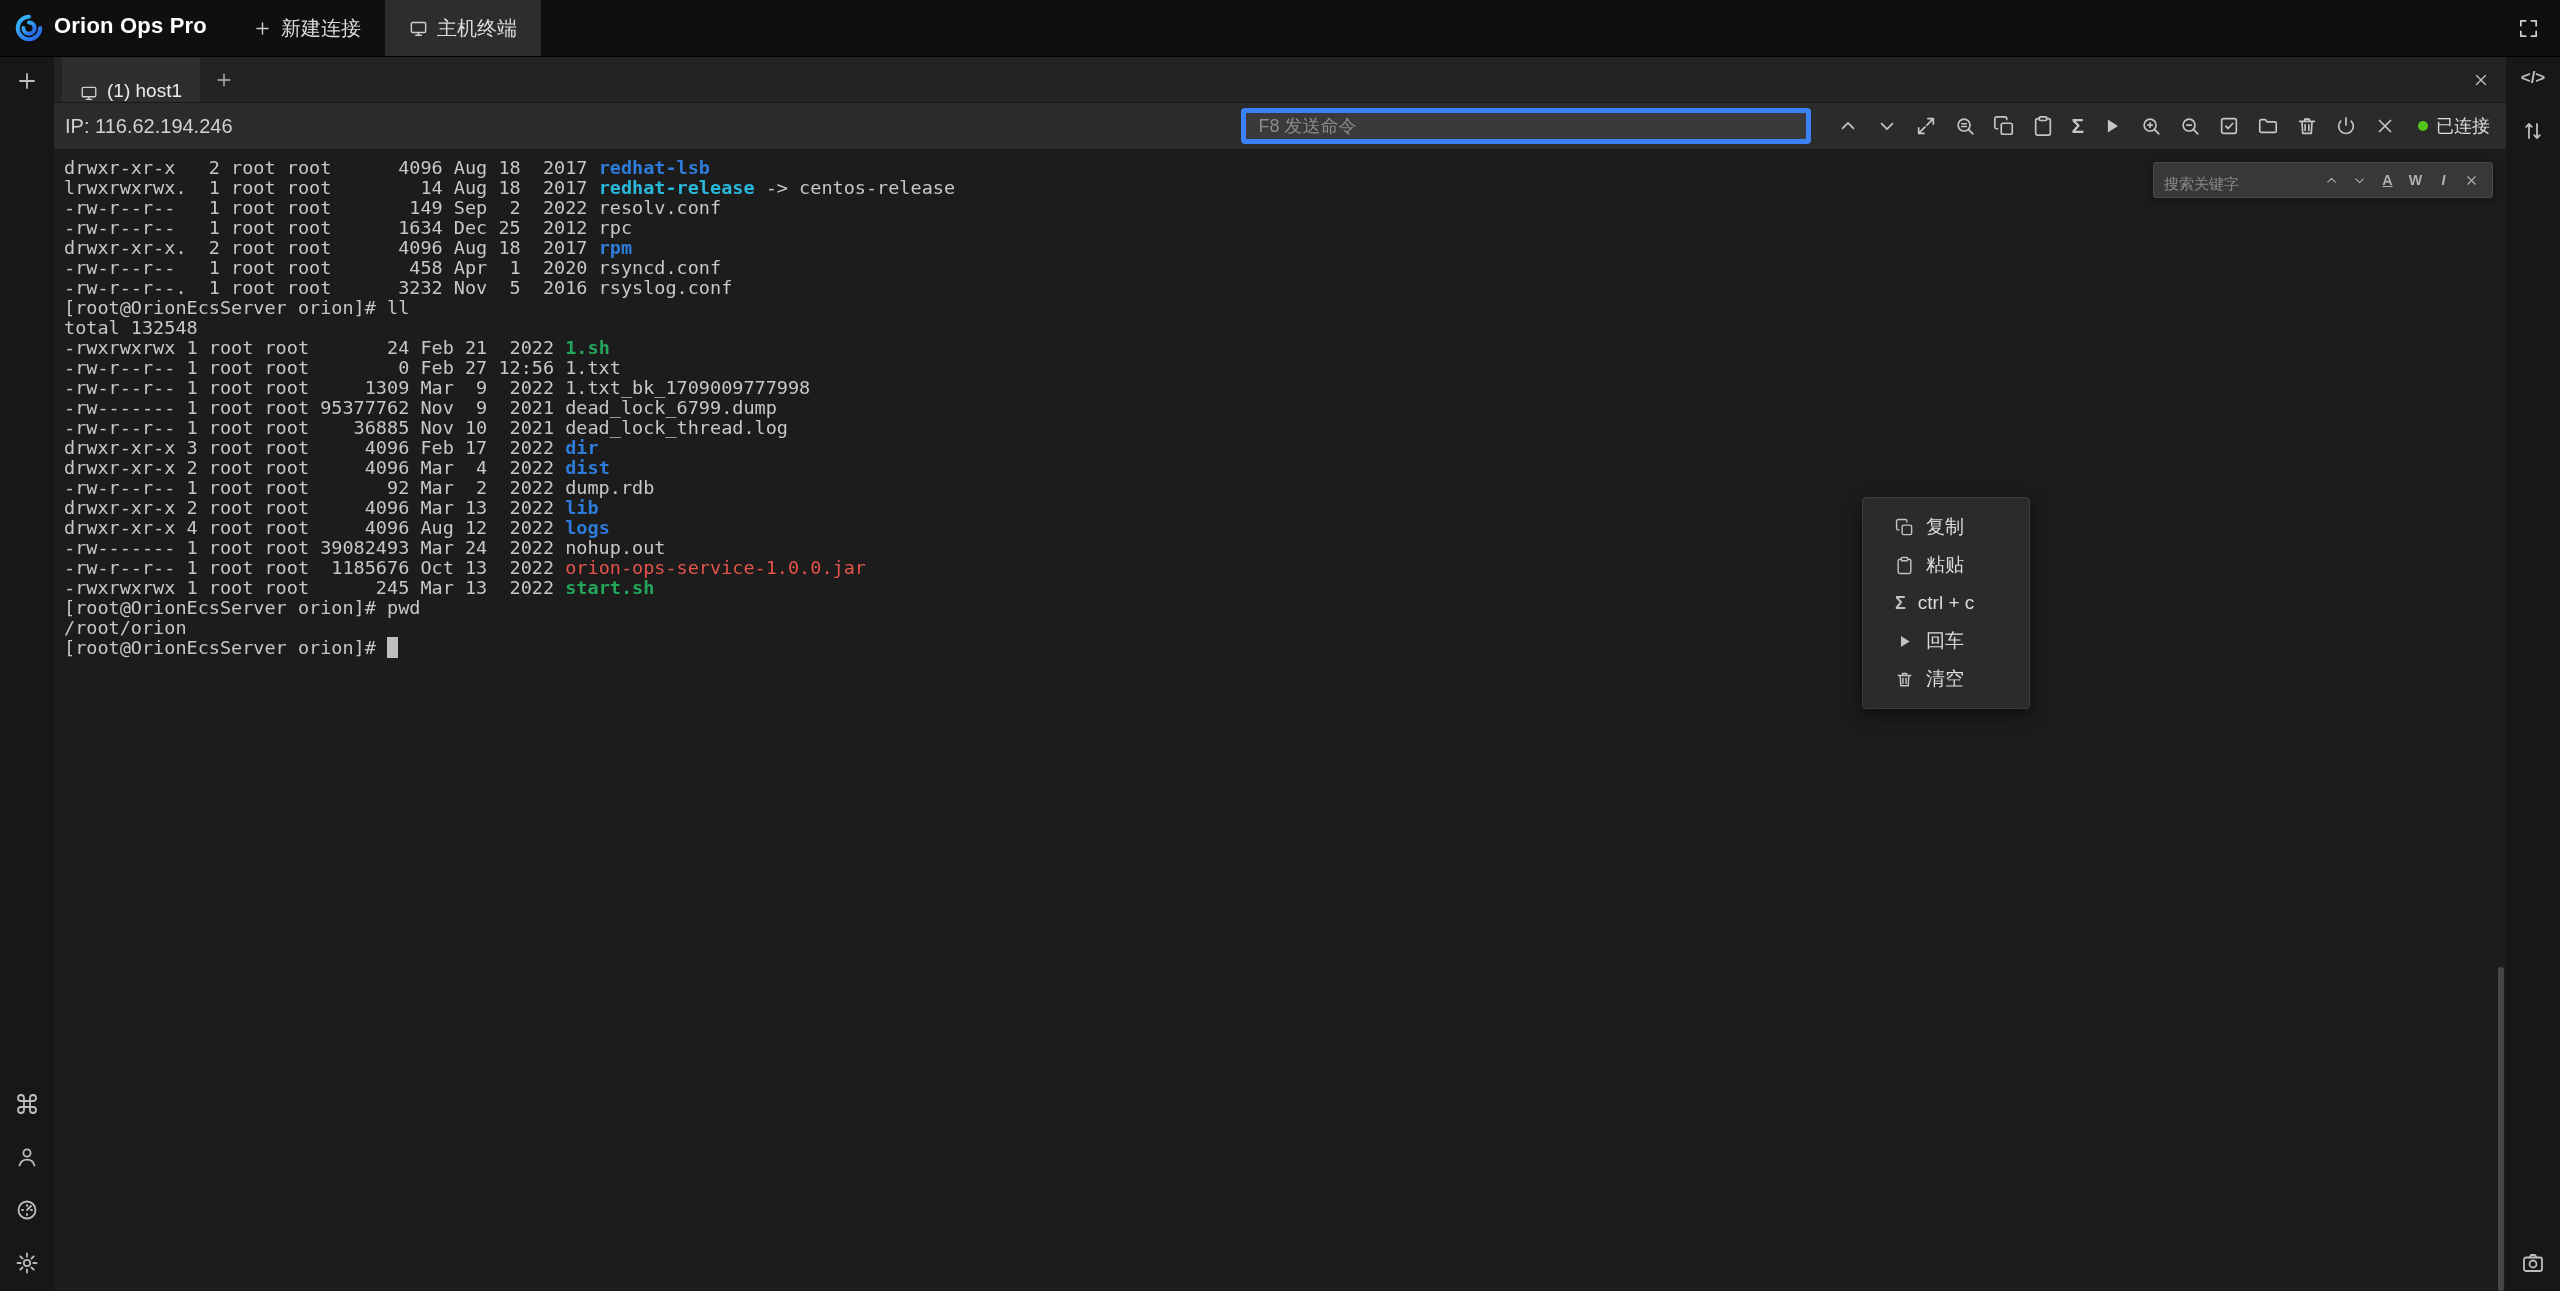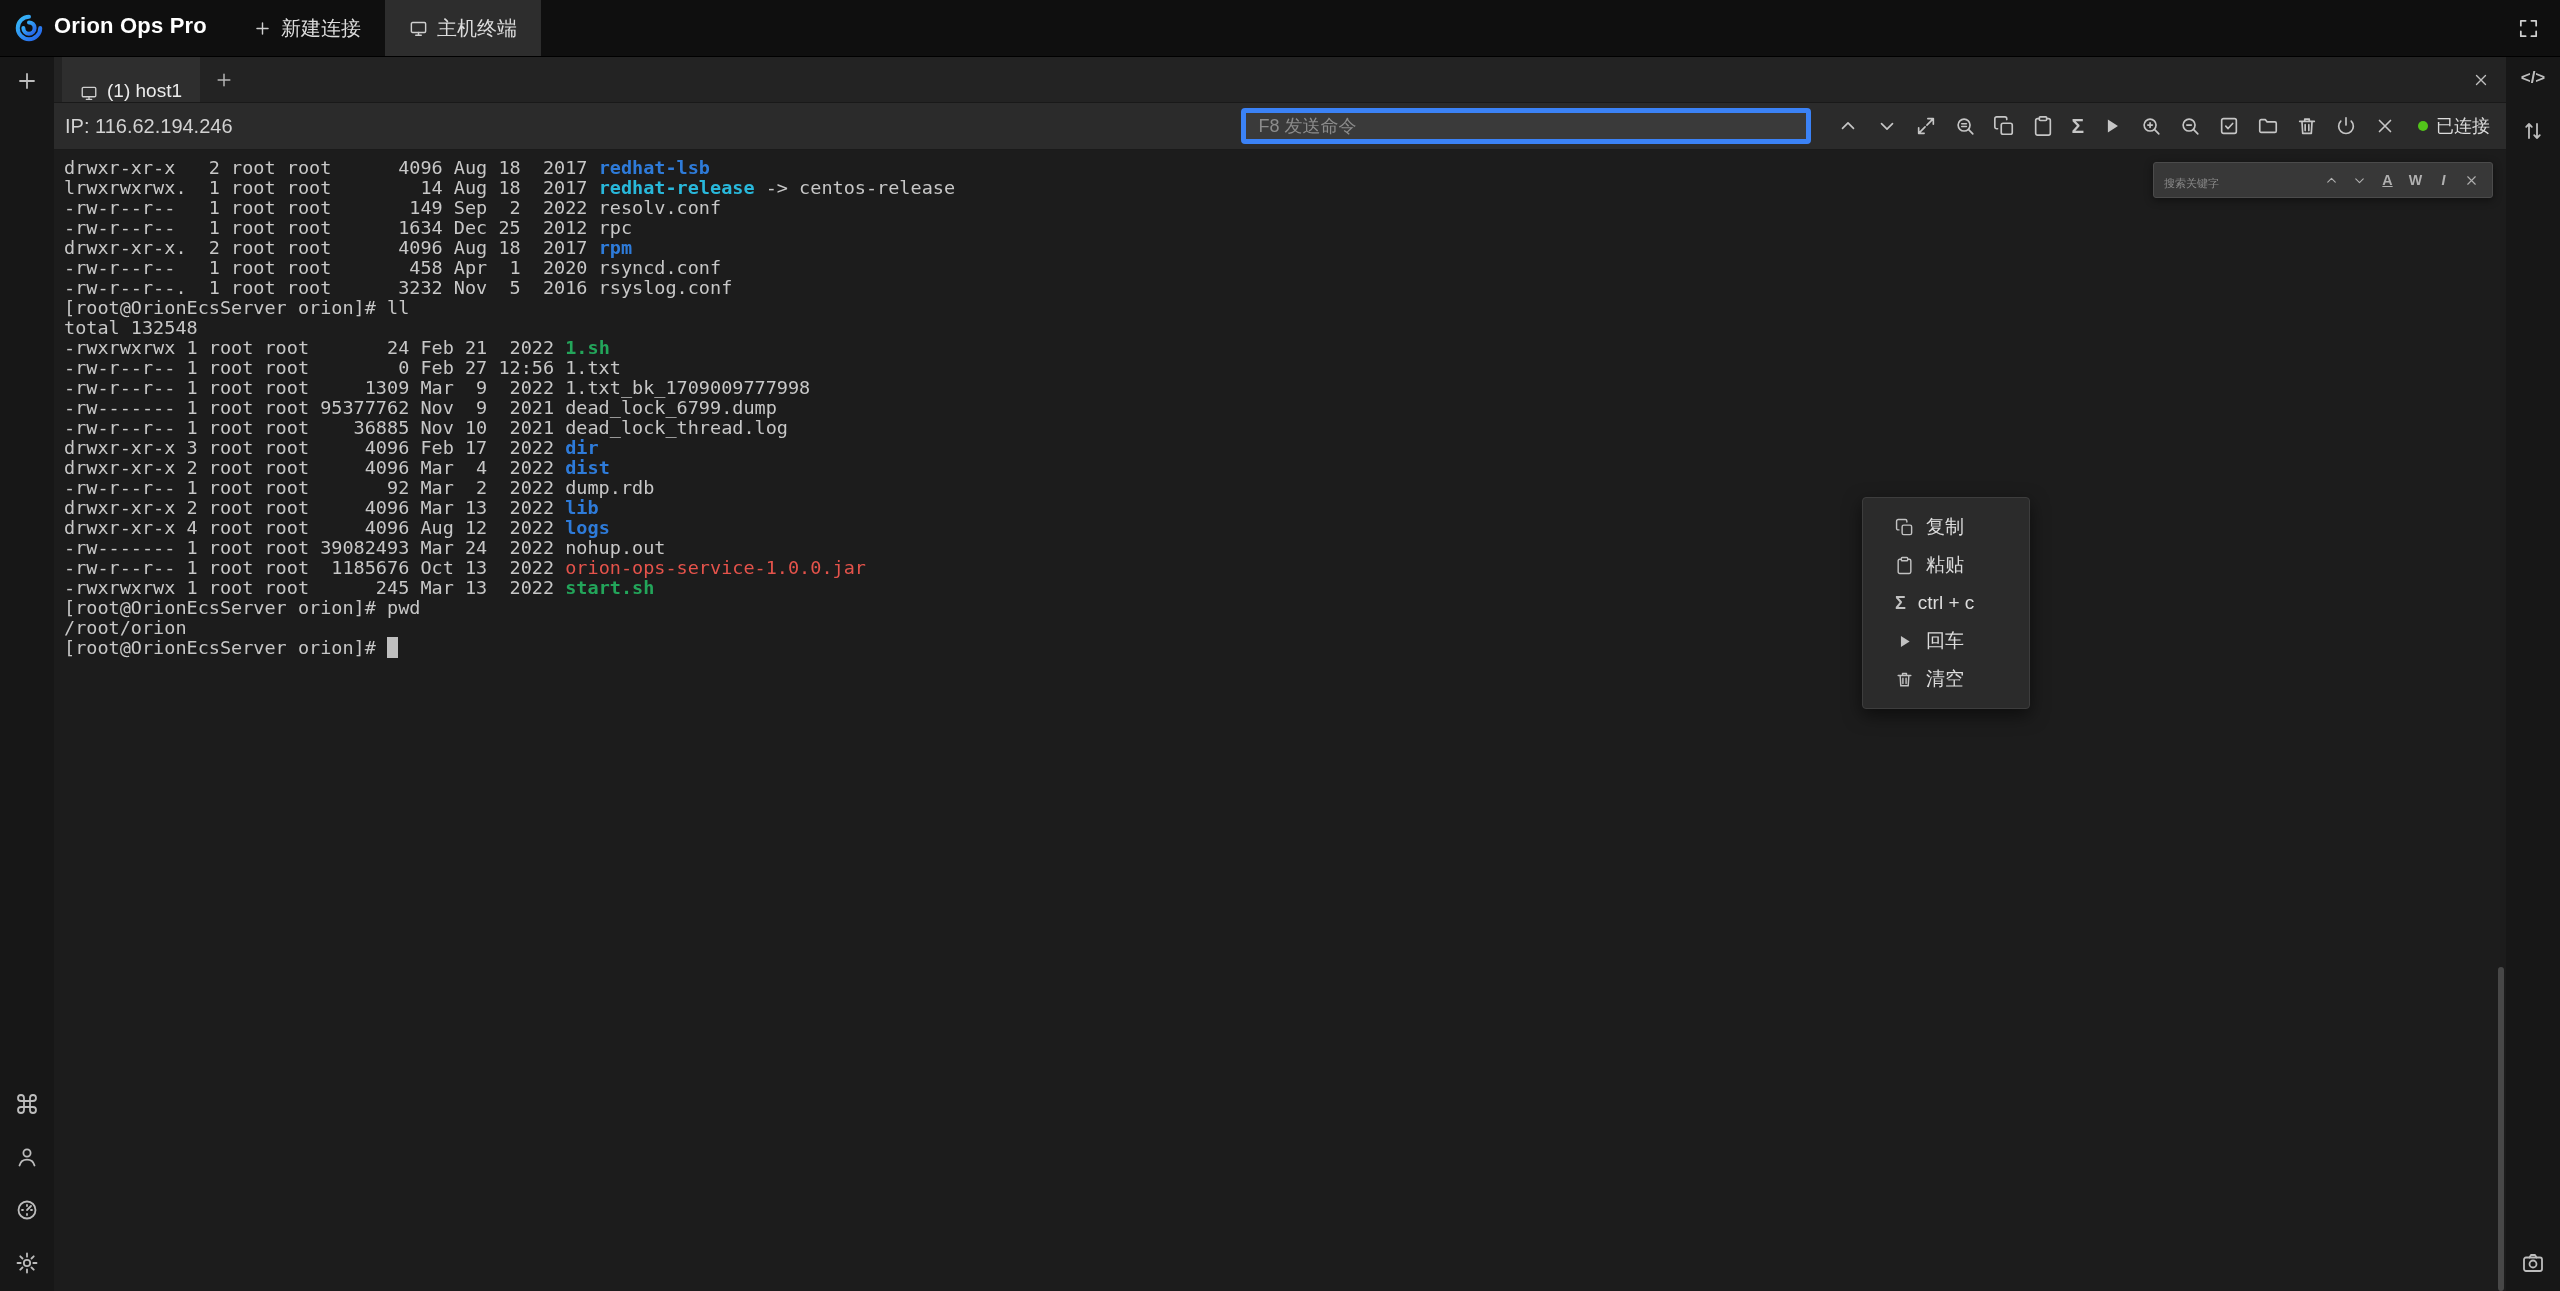--- a/index.html
+++ b/index.html
@@ -67,21 +67,21 @@
 
   .scroll-thumb { position:absolute; right:2px; top:817px; width:6px; height:324px;
                   background:#474747; border-radius:3px; cursor:pointer; }
 
   
   .search-panel { position:absolute; top:12px; right:13px; width:340px; height:36px;
                   background:#383838; border:1px solid #4b4b4b; border-radius:3px;
                   display:flex; align-items:center; padding:0 8px 0 10px; gap:2px;
                   box-shadow:0 2px 8px rgba(0,0,0,.45); }
   .search-input { flex:1; min-width:0; background:transparent; border:none; outline:none;
-                  color:#dddddd; font-size:11px; font-family:"Liberation Sans", sans-serif;margin-top:6px; }
+                  color:#dddddd; font-size:15px; font-family:"Liberation Sans", sans-serif;margin-top:6px; }
   .search-input::placeholder { color:#8a8a8a; }
   .search-buttons { display:flex; align-items:center; gap:3px; }
   .search-buttons .icon { width:25px; height:24px; font-size:15px; color:#b0b0b0; cursor:pointer;
                           display:inline-flex; align-items:center; justify-content:center; }
 
   
   .context-menu { position:absolute; left:1808px; top:347px; width:168px; background:#2b2b2b;
                   border:1px solid #3d3d3d; border-radius:4px; padding:10px 16px;
                   box-shadow:0 6px 18px rgba(0,0,0,.55); }
   .cm-item { height:38px; display:flex; align-items:center; gap:12px; padding:0 16px;

